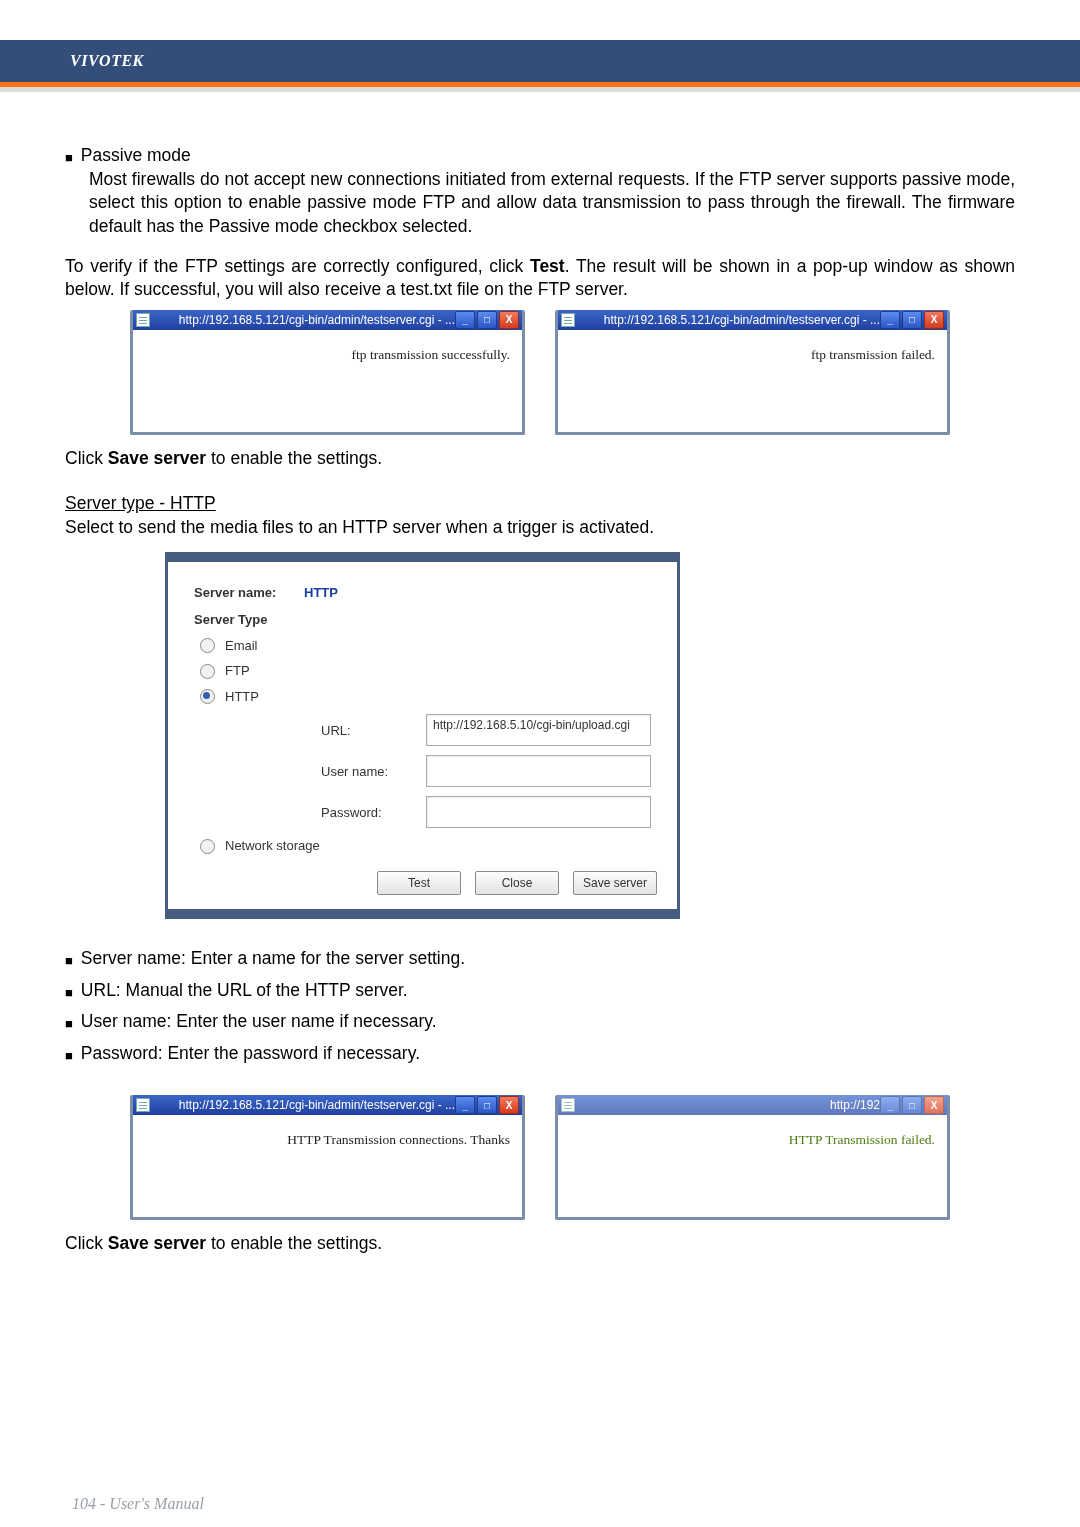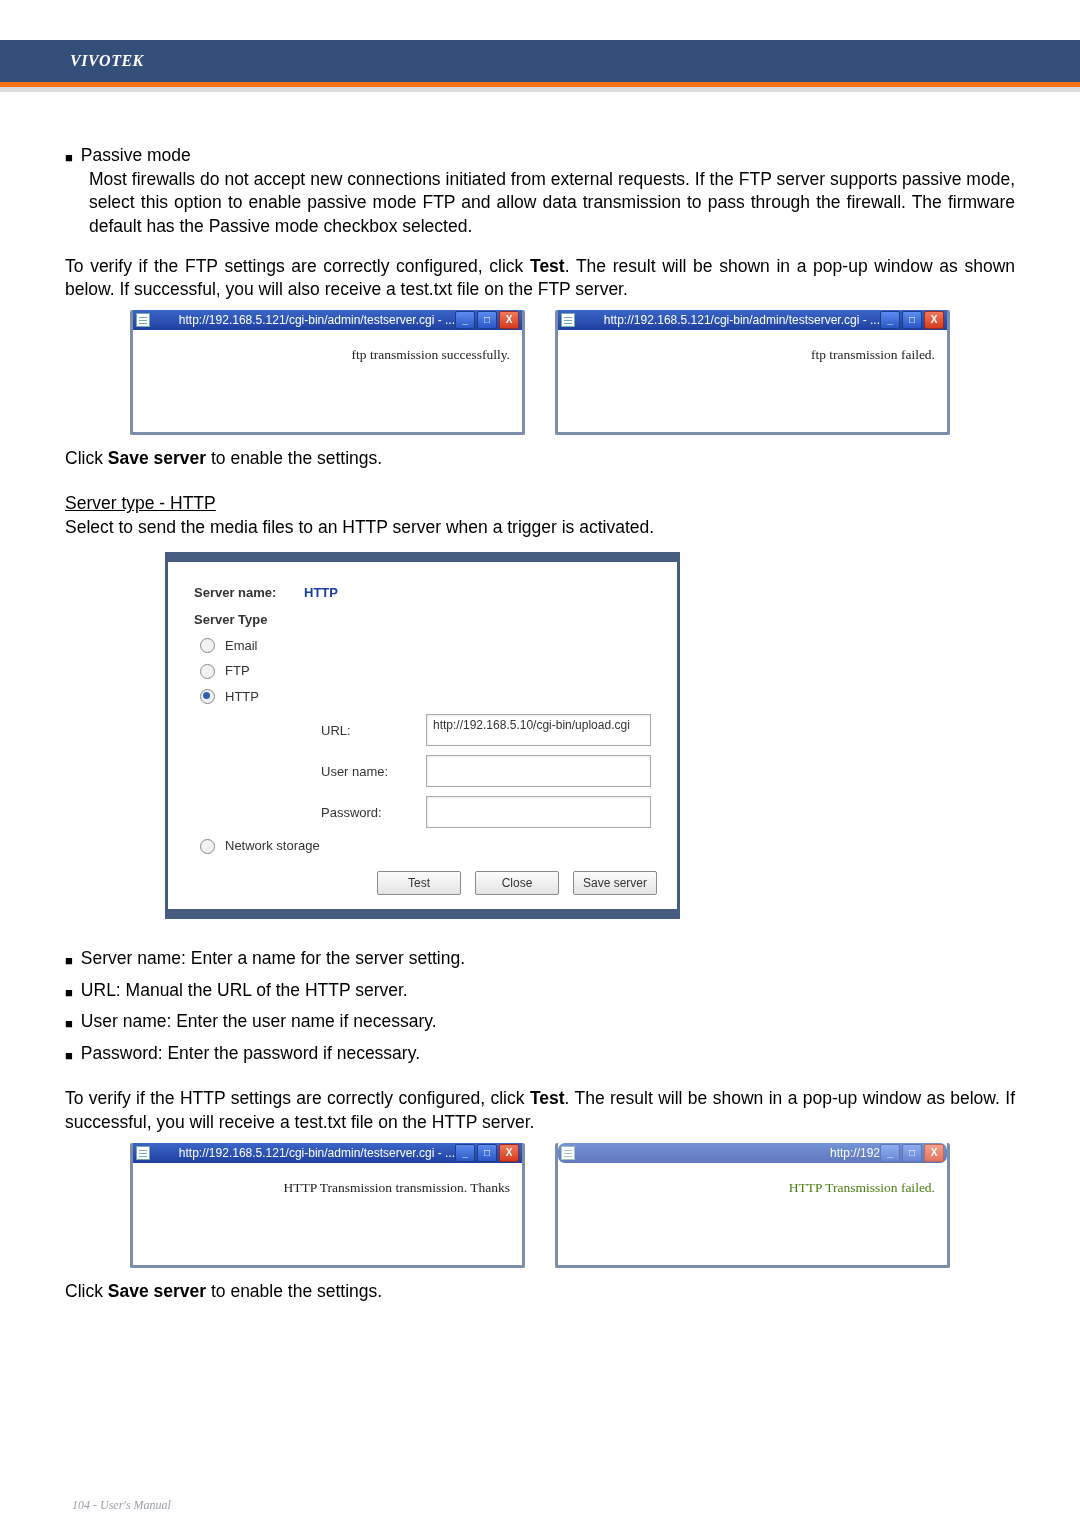--- a/index.html
+++ b/index.html
@@ -107,21 +107,21 @@
   .popup .titlebar .wbtn.close { background: linear-gradient(#f07a5d, #d53a1e); border-color:#9c2a14; }
   .popup .body {
     background: #fff;
     height: 70px;
     padding: 16px 12px;
     font-family: 'Times New Roman', Times, serif;
     font-size: 13.5px;
     color: #222;
     margin-left: 29px;
   }
-  .popup.faded .titlebar { opacity: 0.7; border-radius: 7px; }
+  .popup.faded .titlebar { opacity: 0.7; }
   .popup.faded .body { color: #4d7c0f; }
 
   
   .panel-wrap {
     width: 515px;
     margin: 12px 0 12px 100px;
     border: 3px solid #475d80;
     border-top: 10px solid #475d80;
     border-bottom: 10px solid #475d80;
     box-sizing: border-box;
@@ -161,21 +161,21 @@
     border-radius: 2px;
   }
 
   .footer {
     position: absolute;
     left: 72px;
     bottom: 54px;
     color: #9aa1aa;
     font-style: italic;
     font-family: Georgia, 'Times New Roman', serif;
-    font-size: 12px;
+    font-size: 16px;
   }
 
   .spacer-v8 { height: 8px; }
   .spacer-v16 { height: 16px; }
   .spacer-v22 { height: 22px; }
 </style>
 </head>
 <body>
 
 <div class="page">
@@ -296,36 +296,33 @@
       <span>User name: Enter the user name if necessary.</span>
     </div>
     <div class="spacer-v8"></div>
     <div class="bullet-row">
       <span class="bullet-sq">■</span>
       <span>Password: Enter the password if necessary.</span>
     </div>
 
     <div class="spacer-v22"></div>
 
-    <div class="justify">
-      <span>To verify if the HTTP settings are correctly configured, click </span><span class="bold">Test</span><span>. The result will be shown in a pop-up window as below. If successful, you will receive a test.txt file on the HTTP server.</span>
-    </div>
 
     <div class="popup-row" style="margin-left:40px; margin-right:40px;">
       <div class="popup">
         <div class="titlebar">
           <span class="doc-icon"></span>
           <span class="ttl">http://192.168.5.121/cgi-bin/admin/testserver.cgi - ...</span>
           <span class="winbtns">
             <span class="wbtn">_</span>
             <span class="wbtn">□</span>
             <span class="wbtn close">X</span>
           </span>
         </div>
-        <div class="body">HTTP Transmission transmission. Thanks</div>
+        <div class="body">HTTP Transmission connections. Thanks</div>
       </div>
       <div class="popup faded">
         <div class="titlebar">
           <span class="doc-icon"></span>
           <span class="ttl">http://192</span>
           <span class="winbtns">
             <span class="wbtn">_</span>
             <span class="wbtn">□</span>
             <span class="wbtn close">X</span>
           </span>

